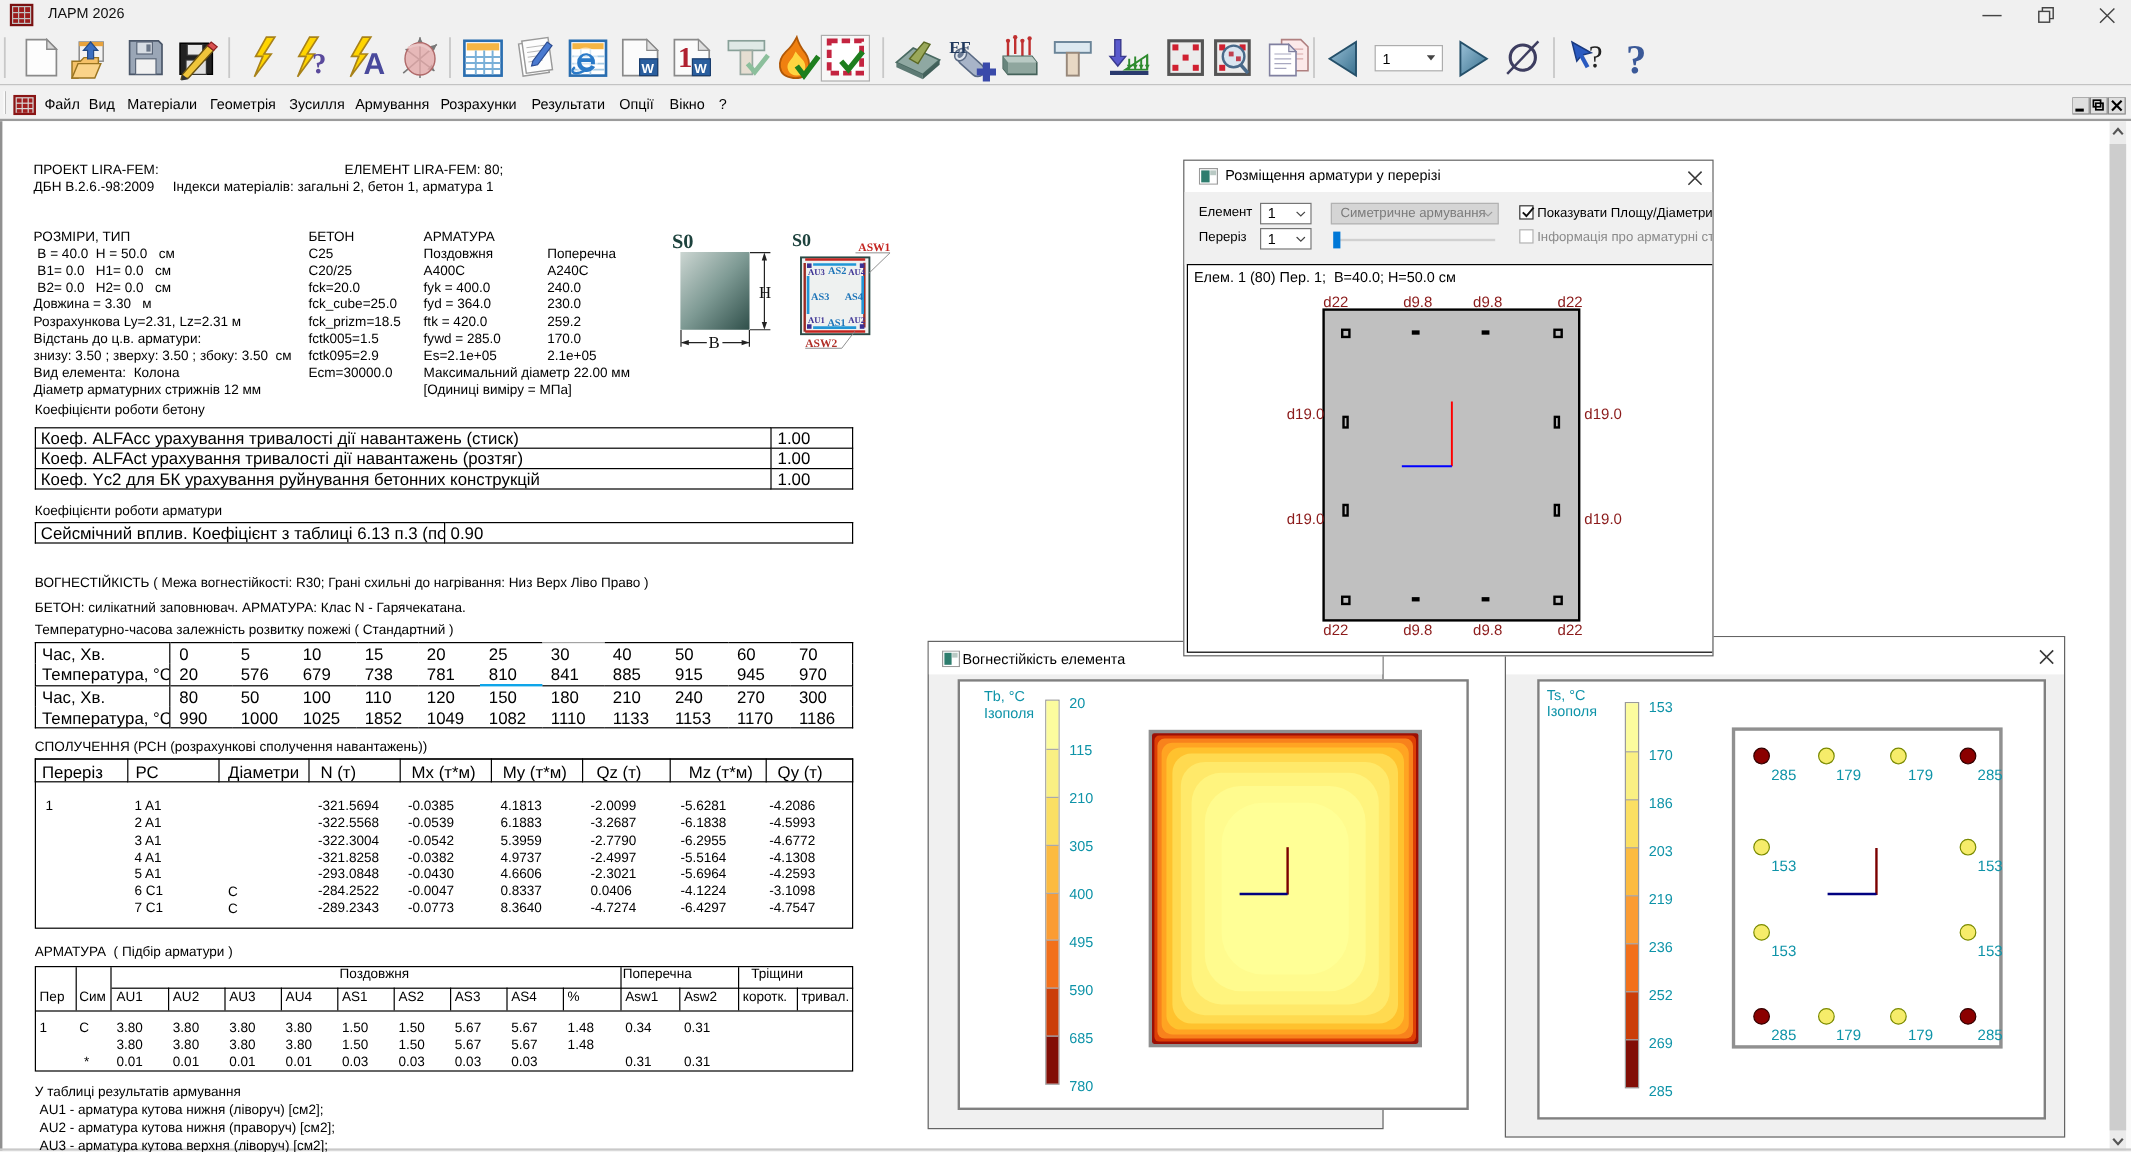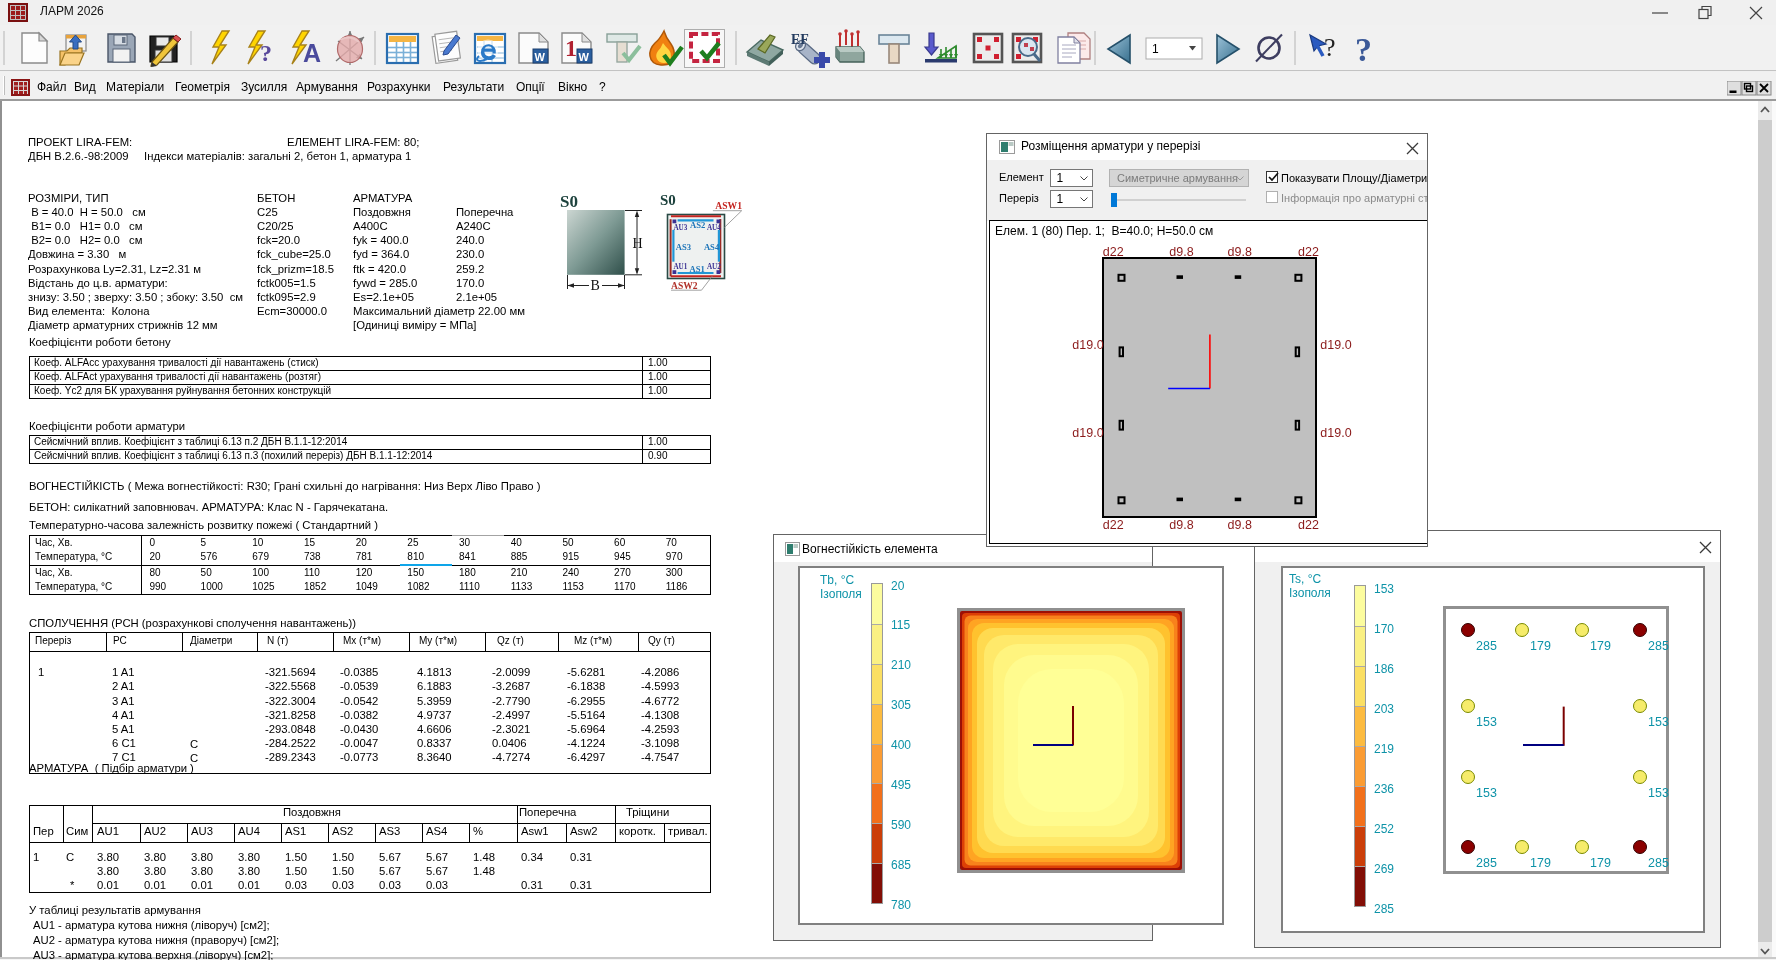--- a/index.html
+++ b/index.html
@@ -13,21 +13,21 @@
 #menubar .mi{position:absolute;top:2px;height:27px;line-height:27px;font-size:12px;color:#000;}
 #menuline{left:0;top:99px;width:1776px;height:2px;background:#9b9b9b;}
 #docarea{left:0;top:101px;width:1776px;height:859px;background:#fff;border-left:2px solid #909090;}
 #docbotline{left:0;top:957px;width:1776px;height:2px;background:#c9c9c9;}
 #docbot{left:0;top:959px;width:1776px;height:1px;background:#f5f5f5;}
 
 #sbar{left:1758px;top:101px;width:14px;height:859px;background:#ebebeb;}
 #sbar .thumb{position:absolute;left:0px;top:19px;width:14px;height:822px;background:#cdcdcd;}
 #sbarw{left:1772px;top:101px;width:4px;height:859px;background:#fafafa;}
 
-table.t{position:absolute;border-collapse:collapse;table-layout:fixed;font-size:10px;color:#000;}
+table.t{position:absolute;border-collapse:collapse;table-layout:fixed;font-size:14px;color:#000;}
 table.t td{padding:0;white-space:pre;overflow:hidden;vertical-align:top;}
 #temptable td{height:14.75px;padding:1px 0 0 5px;border-left:1px solid #000;}
 #temptable td+td{border-left:none;width:51.5px;padding-left:7px;}
 #temptable td.c0{width:112px;border-left:1px solid #000;}
 #temptable td.c0+td{border-left:1px solid #000;}
 
 .dlg{position:absolute;background:#f0f0f0;border:1px solid #646464;}
 .dlgtitle{position:absolute;left:0;top:0;width:100%;background:#fff;}
 .dtext{position:absolute;font-size:12px;color:#000;}
 .panel{position:absolute;background:#fff;border:2px solid #808080;}
@@ -444,24 +444,20 @@
         </tr>
 <tr>
           <td style="border:1px solid #000;height:14px;padding-left:4px">Коеф. Yc2 для БК урахування руйнування бетонних конструкцій</td>
           <td style="border:1px solid #000;padding-left:5px">1.00</td>
         </tr>
 </tbody>
     </table>
 <div class="abs doc" style="left:29px;top:420px">Коефіцієнти роботи арматури</div>
 <table class="t" style="left:29px;top:435px;width:682px">
 <tbody>
-        <tr>
-          <td style="border:1px solid #000;height:14px;padding-left:4px">Сейсмічний вплив. Коефіцієнт з таблиці 6.13 п.2 ДБН В.1.1-12:2014</td>
-          <td style="border:1px solid #000;width:68px;padding-left:5px">1.00</td>
-        </tr>
 <tr>
           <td style="border:1px solid #000;height:14px;padding-left:4px">Сейсмічний вплив. Коефіцієнт з таблиці 6.13 п.3 (похилий переріз) ДБН В.1.1-12:2014</td>
           <td style="border:1px solid #000;padding-left:5px">0.90</td>
         </tr>
 </tbody>
     </table>
 
 <div class="abs doc" style="left:29px;top:480px">ВОГНЕСТІЙКІСТЬ ( Межа вогнестійкості: R30; Грані схильні до нагрівання: Низ Верх Ліво Право )</div>
 <div class="abs doc" style="left:29px;top:501px">БЕТОН: силікатний заповнювач. АРМАТУРА: Клас N - Гарячекатана.</div>
 <div class="abs doc" style="left:29px;top:519.5px">Температурно-часова залежність розвитку пожежі ( Стандартний )</div>
@@ -590,21 +586,21 @@
 -4.1224
 -6.4297</div>
 <div class="abs doc" style="left:641px;top:666.5px">-4.2086
 -4.5993
 -4.6772
 -4.1308
 -4.2593
 -3.1098
 -4.7547</div>
 
-<div class="abs doc" style="left:29px;top:762px">АРМАТУРА  ( Підбір арматури )</div>
+<div class="abs doc" style="left:29px;top:788px">АРМАТУРА  ( Підбір арматури )</div>
 <div class="abs" id="armtbl" style="left:29px;top:805px;width:682px;height:88px;border:1px solid #000">
 <div class="abs" style="left:62px;top:0;width:1px;height:36px;background:#000"></div>
 <div class="abs" style="left:0px;top:36px;width:681px;height:1px;background:#000"></div>
 <div class="abs" style="left:33px;top:0px;width:1px;height:36px;background:#000"></div>
 <div class="abs" style="left:63px;top:17px;width:618px;height:1px;background:#000"></div>
 <div class="abs" style="left:110px;top:17px;width:1px;height:19px;background:#000"></div>
 <div class="abs" style="left:157px;top:17px;width:1px;height:19px;background:#000"></div>
 <div class="abs" style="left:204px;top:17px;width:1px;height:19px;background:#000"></div>
 <div class="abs" style="left:251px;top:17px;width:1px;height:19px;background:#000"></div>
 <div class="abs" style="left:298px;top:17px;width:1px;height:19px;background:#000"></div>

